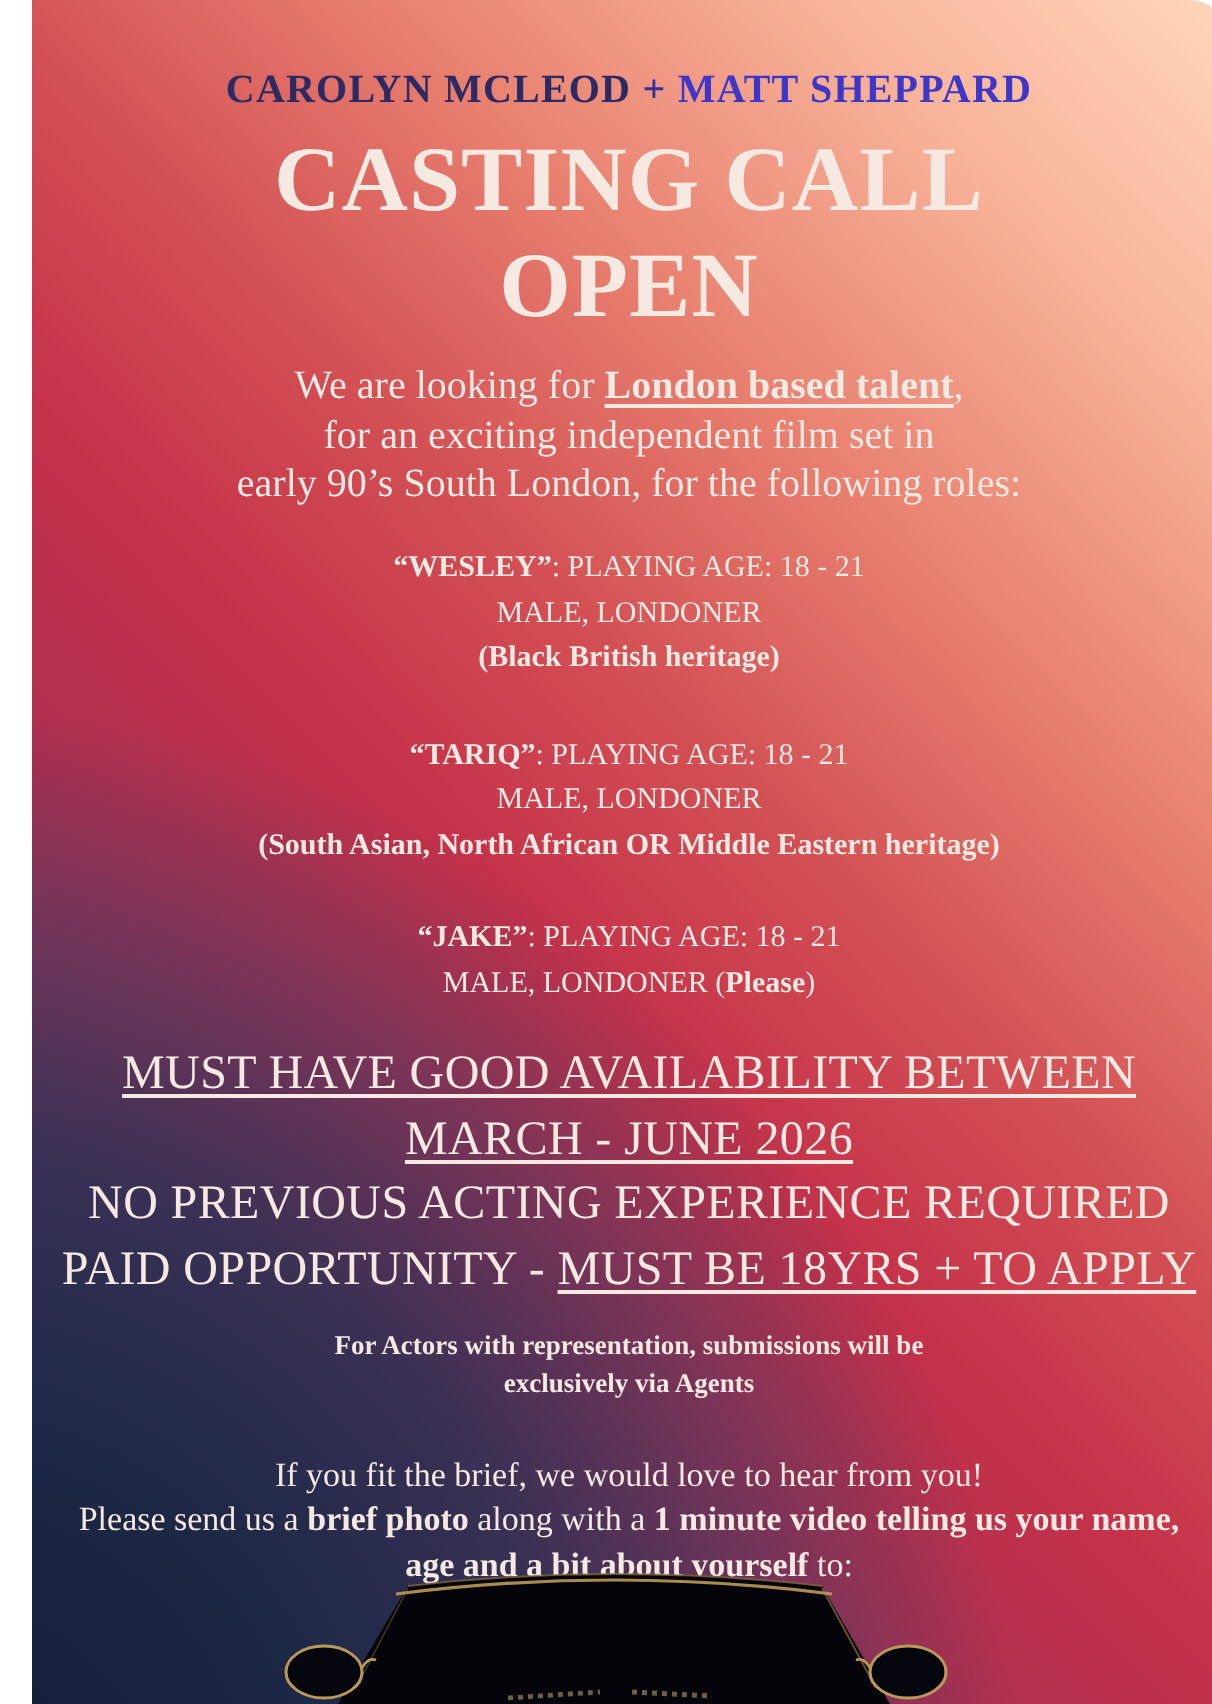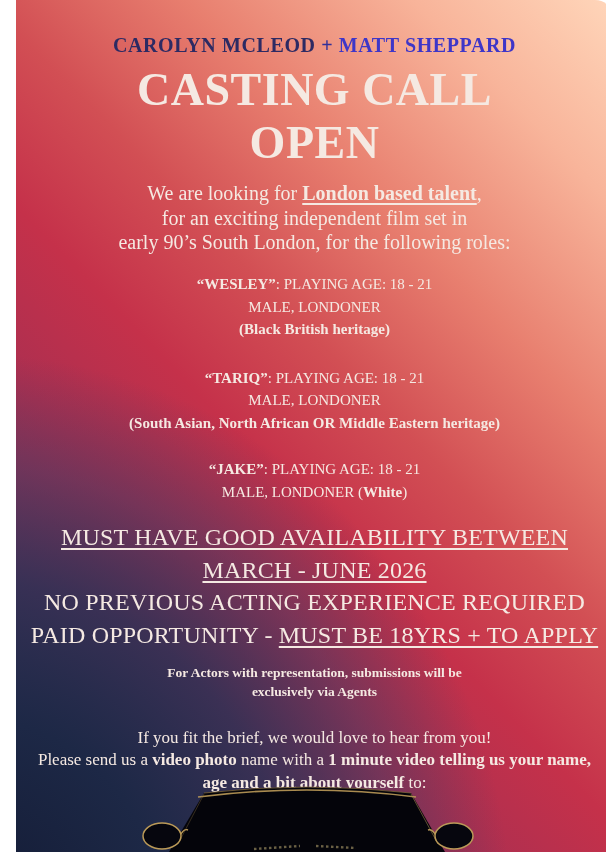--- a/index.html
+++ b/index.html
@@ -66,38 +66,38 @@
     </div>
 
     <div class="role" id="role2">
       <div><span class="b">“TARIQ”</span><span>: PLAYING AGE: 18 - 21</span></div>
       <div>MALE, LONDONER</div>
       <div class="b">(South Asian, North African OR Middle Eastern heritage)</div>
     </div>
 
     <div class="role" id="role3">
       <div><span class="b">“JAKE”</span><span>: PLAYING AGE: 18 - 21</span></div>
-      <div><span>MALE, LONDONER (</span><span class="b">White</span><span>)</span></div>
+      <div><span>MALE, LONDONER (</span><span class="b">Please</span><span>)</span></div>
     </div>
 
     <div class="avail">
       <div class="u">MUST HAVE GOOD AVAILABILITY BETWEEN</div>
       <div class="u">MARCH - JUNE 2026</div>
       <div>NO PREVIOUS ACTING EXPERIENCE REQUIRED</div>
       <div><span>PAID OPPORTUNITY - </span><span class="u">MUST BE 18YRS + TO APPLY</span></div>
     </div>
 
     <div class="agents">
       <div>For Actors with representation, submissions will be</div>
       <div>exclusively via Agents</div>
     </div>
 
     <div class="contact">
       <div>If you fit the brief, we would love to hear from you!</div>
-      <div class="para"><span>Please send us a </span><span class="b">video photo</span><span> name with a </span><span class="b">1 minute video telling us your name, age and a bit about yourself</span><span> to:</span></div>
+      <div class="para"><span>Please send us a </span><span class="b">brief photo</span><span> along with a </span><span class="b">1 minute video telling us your name, age and a bit about yourself</span><span> to:</span></div>
       <div class="email-line"><span class="u">cmcastingcall@gmail.com</span></div>
     </div>
 
     <svg class="car" viewBox="0 0 332 72" xmlns="http://www.w3.org/2000/svg" aria-hidden="true">
 
       <path d="M27 72 L62 13 Q165 1 269 13 L303 72 Z" fill="#04040a"></path>
 
       <path d="M56 17 Q165 3 274 17" fill="none" stroke="#bb9a58" stroke-width="1.6" opacity="0.9"></path>
       <path d="M62 13 Q165 1 269 13" fill="none" stroke="#8a7140" stroke-width="1" opacity="0.7"></path>
 

